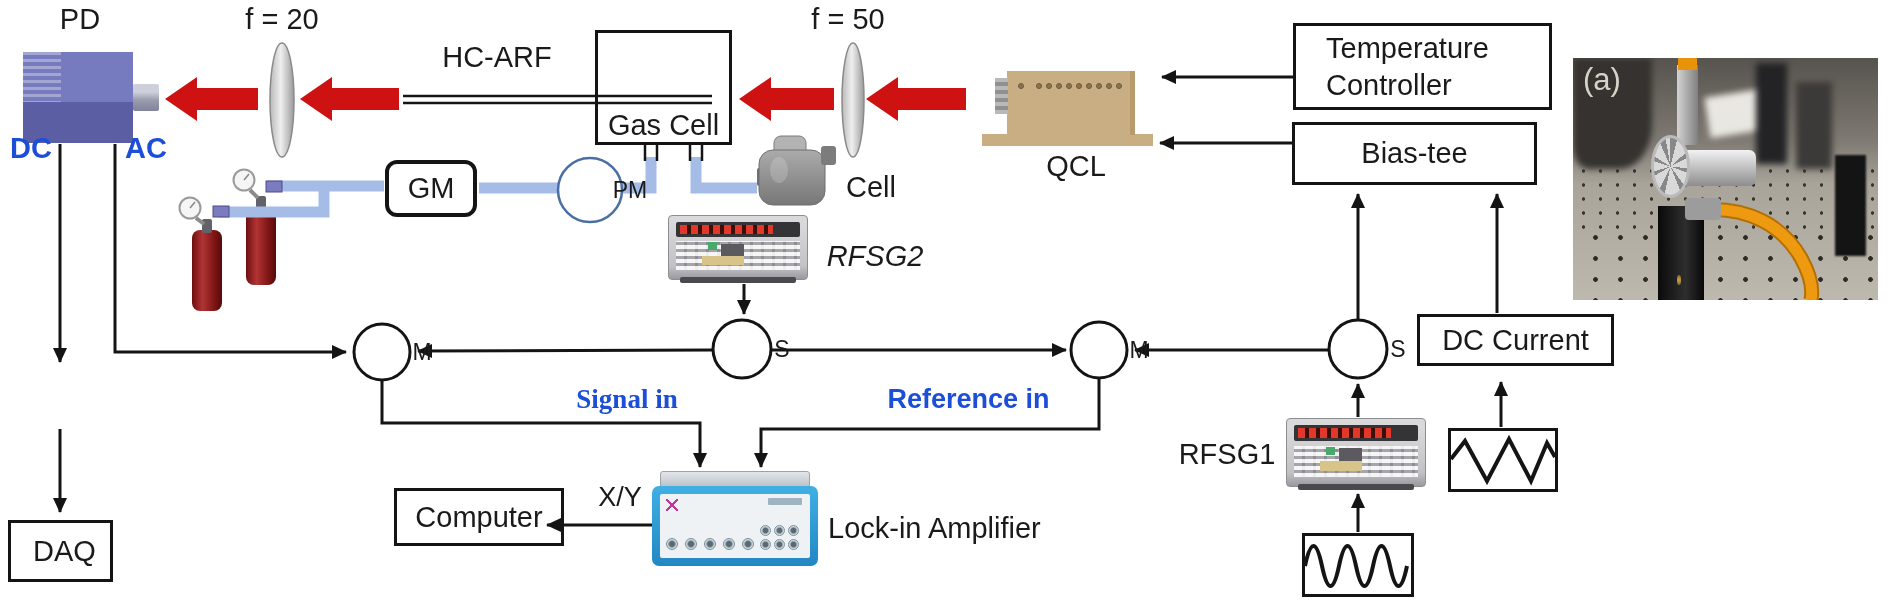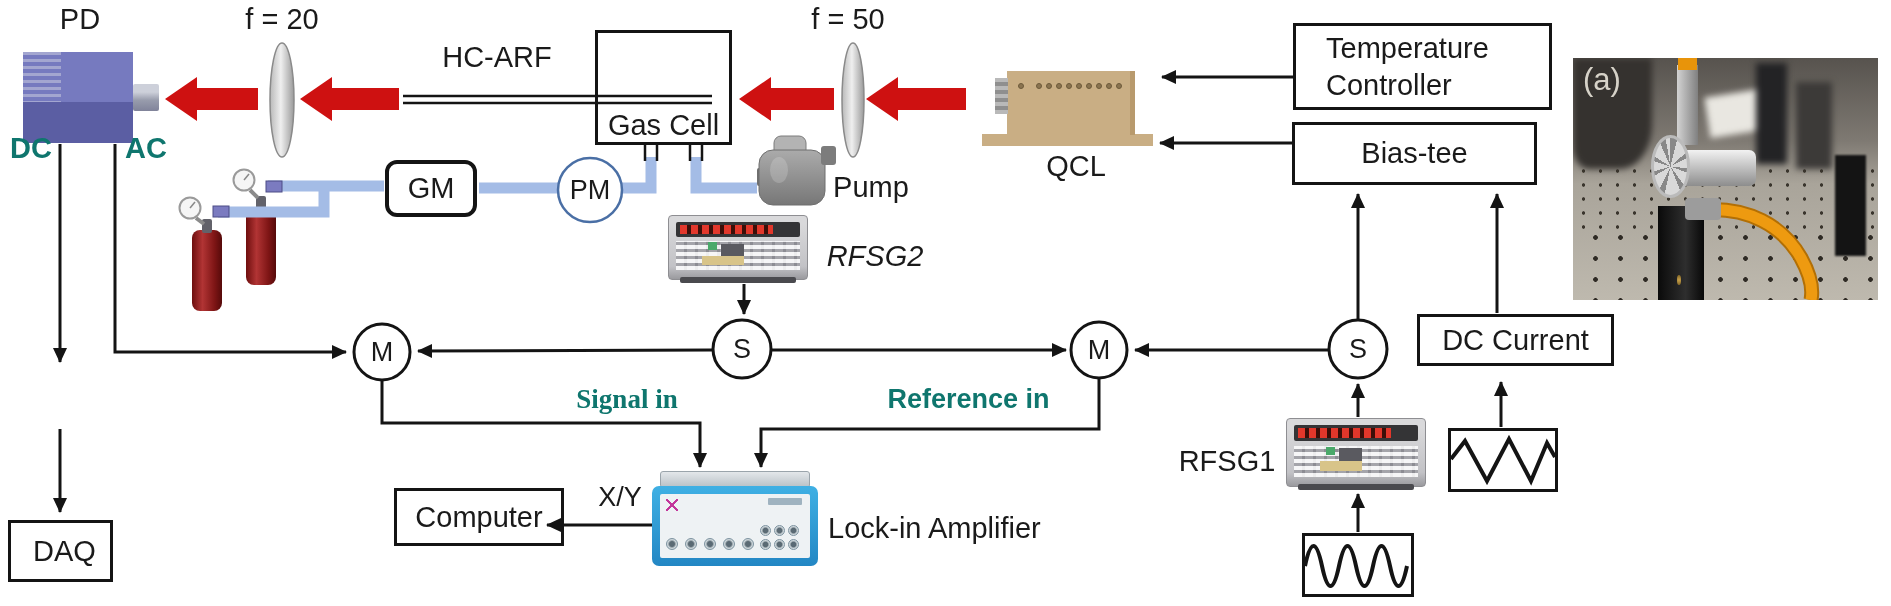--- a/index.html
+++ b/index.html
@@ -3,22 +3,22 @@
 <meta charset="utf-8">
 <style>
   html,body{margin:0;padding:0;background:#ffffff;}
   #stage{position:relative;width:1891px;height:606px;background:#ffffff;overflow:hidden;
          font-family:"Liberation Sans","DejaVu Sans",sans-serif;color:#1a1a1a;}
   #gfx{position:absolute;left:0;top:0;z-index:2;pointer-events:none;}
   .box{position:absolute;background:#fff;border:3px solid #141414;box-sizing:border-box;
        display:flex;align-items:center;justify-content:center;z-index:1;font-size:29px;}
   .lbl{position:absolute;display:flex;align-items:center;justify-content:center;
        z-index:3;font-size:29px;white-space:nowrap;}
-  .blue{color:#0f766e;font-weight:bold;}
-  .circ-lbl{font-size:27px;z-index:3;}
+  .blue{color:#1d4ed8;font-weight:bold;}
+  .circ-lbl{font-size:23px;z-index:3;margin-left:40px;}
   
   .pd{position:absolute;left:23px;top:52px;width:110px;height:91px;z-index:1;
       background:linear-gradient(180deg,#767abf 0 55%,#5b5ea3 55% 100%);}
   .pd-fins{position:absolute;left:0;top:0;width:38px;height:50px;
       background:repeating-linear-gradient(180deg,#a3a6d0 0 3px,#767abf 3px 7px);}
   .pd-conn{position:absolute;left:133px;top:84px;width:26px;height:27px;z-index:1;border-radius:2px;
       background:linear-gradient(180deg,#cdd0da 0 30%,#989cac 60%,#80839a);}
   
   .qcl-base{position:absolute;left:982px;top:134px;width:171px;height:12px;background:#c9ae84;z-index:1;}
   .qcl-body{position:absolute;left:1007px;top:71px;width:123px;height:64px;background:#c9ae84;z-index:1;
@@ -330,25 +330,25 @@
   </svg>
 
   <div class="lbl" style="left:40px;top:2px;width:80px;height:34px;">PD</div>
   <div class="lbl" style="left:222px;top:2px;width:120px;height:34px;">f = 20</div>
   <div class="lbl" style="left:427px;top:40px;width:140px;height:34px;">HC-ARF</div>
   <div class="lbl" style="left:788px;top:2px;width:120px;height:34px;">f = 50</div>
   <div class="lbl" style="left:1016px;top:149px;width:120px;height:34px;">QCL</div>
   <div class="lbl blue" style="left:5px;top:130px;width:52px;height:36px;">DC</div>
   <div class="lbl blue" style="left:120px;top:130px;width:52px;height:36px;">AC</div>
   <div class="lbl circ-lbl" style="left:560px;top:173px;width:60px;height:34px;">PM</div>
-  <div class="lbl" style="left:826px;top:170px;width:90px;height:34px;">Pump</div>
+  <div class="lbl" style="left:826px;top:170px;width:90px;height:34px;">Cell</div>
   <div class="lbl" style="left:820px;top:239px;width:110px;height:34px;font-style:italic;">RFSG2</div>
   <div class="lbl circ-lbl" style="left:352px;top:335px;width:60px;height:34px;">M</div>
   <div class="lbl circ-lbl" style="left:712px;top:332px;width:60px;height:34px;">S</div>
   <div class="lbl circ-lbl" style="left:1069px;top:333px;width:60px;height:34px;">M</div>
   <div class="lbl circ-lbl" style="left:1328px;top:332px;width:60px;height:34px;">S</div>
   <div class="lbl blue" style="left:542px;top:383px;width:170px;height:32px;font-size:27px;font-family:Liberation Serif, serif;">Signal in</div>
   <div class="lbl blue" style="left:876px;top:383px;width:185px;height:32px;font-size:27px;">Reference in</div>
   <div class="lbl" style="left:585px;top:481px;width:70px;height:32px;font-size:27px;">X/Y</div>
   <div class="lbl" style="left:828px;top:511px;width:260px;height:34px;justify-content:flex-start;">Lock-in Amplifier</div>
-  <div class="lbl" style="left:1172px;top:437px;width:110px;height:34px;margin-top:7px;">RFSG1</div>
+  <div class="lbl" style="left:1172px;top:437px;width:110px;height:34px;">RFSG1</div>
 
 </div>
 
 </body></html>

